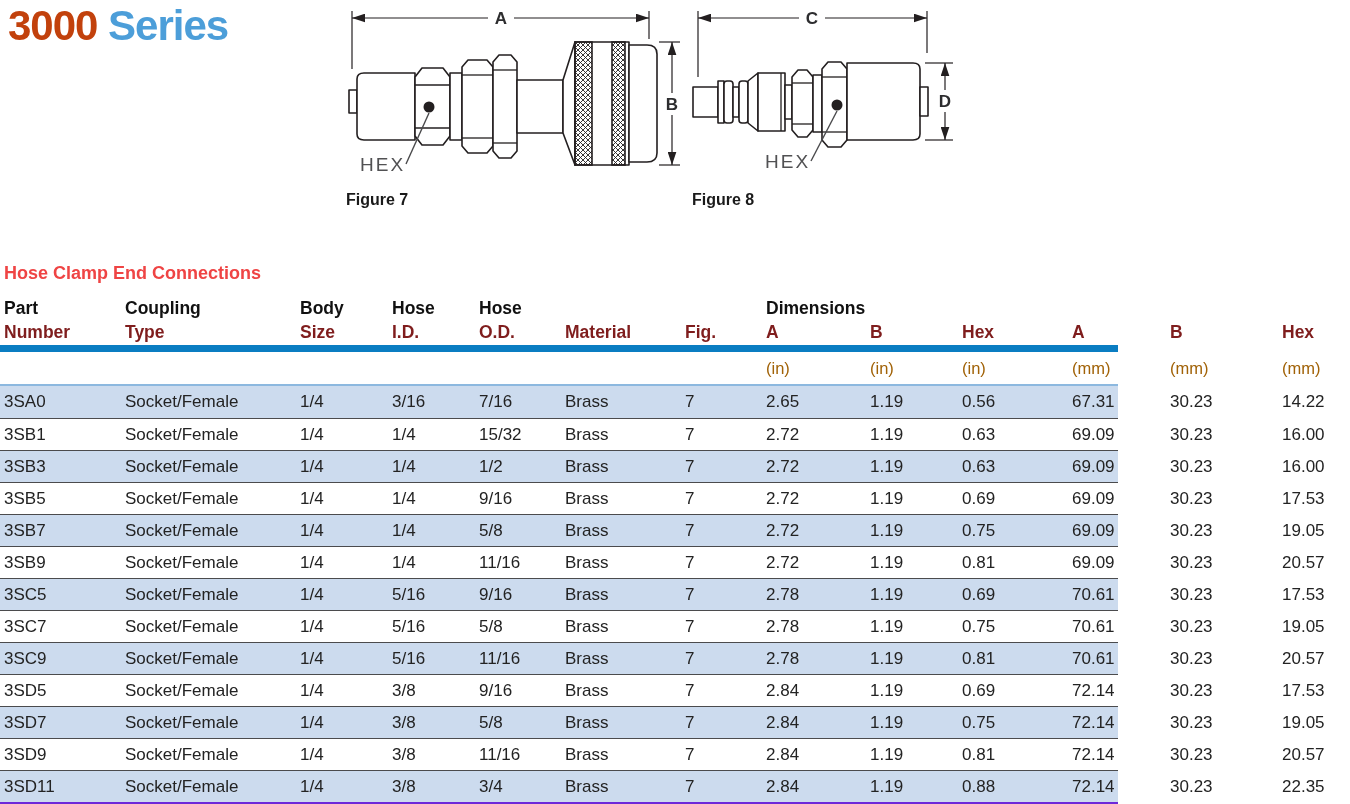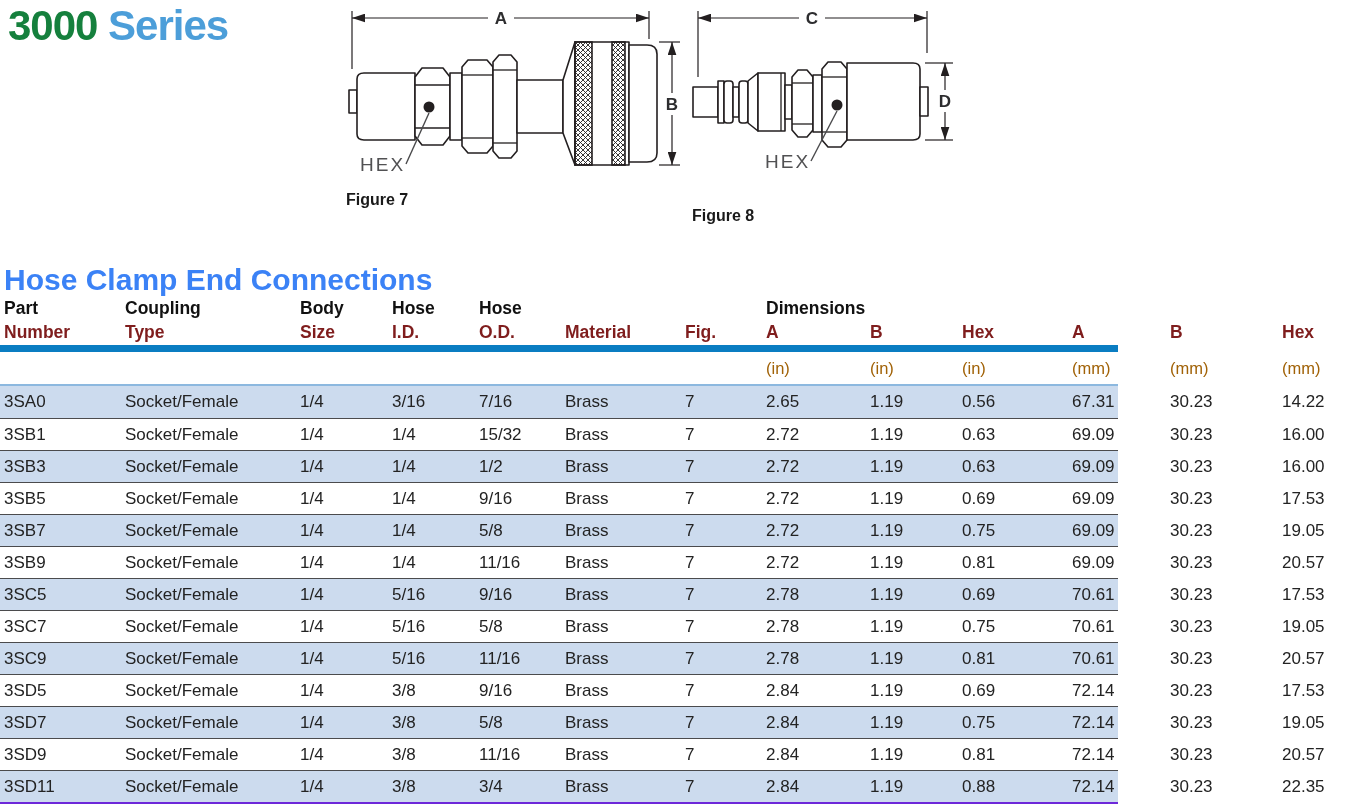--- a/index.html
+++ b/index.html
@@ -1,33 +1,33 @@
 <!DOCTYPE html>
 <html><head>
 <meta charset="utf-8">
 <style>
   html,body{margin:0;padding:0;background:#fff;}
   #page{position:relative;width:1350px;height:804px;background:#fff;overflow:hidden;
         font-family:"Liberation Sans",sans-serif;color:#232323;}
 
   
   .title{position:absolute;left:8px;top:2px;font-size:42px;font-weight:bold;letter-spacing:-1px;}
-  .title .num{color:#15803d;}
+  .title .num{color:#c2410c;}
   .title .word{color:#4c9ed9;font-weight:bold;}
 
   
   .fig-svg{position:absolute;top:5px;}
   #fig7{left:338px;}
   #fig8{left:685px;}
   .fig-caption{position:absolute;top:191px;font-size:16px;font-weight:bold;color:#1a1a1a;}
   #cap7{left:346px;}
-  #cap8{left:692px;margin-top:16px;}
+  #cap8{left:692px;}
 
   
-  .section-title{position:absolute;left:4px;top:263px;font-size:30px;font-weight:bold;color:#3b82f6;}
+  .section-title{position:absolute;left:4px;top:263px;font-size:18px;font-weight:bold;color:#ef4444;}
 
   
   .tbl{position:absolute;left:0;top:296px;width:1118px;}
   .grid{display:grid;grid-template-columns:125px 175px 92px 87px 86px 120px 81px 104px 92px 110px 98px 112px 68px;}
   .grid > div:first-child{padding-left:4px;}
   .hline{height:24px;line-height:24px;font-size:17.5px;font-weight:bold;color:#111;}
   .hline2{height:25px;line-height:25px;font-size:17.5px;font-weight:bold;color:#7f1d1d;}
   .bluebar{height:7px;background:#0a7dc2;}
   .units{height:32px;line-height:32px;font-size:16.5px;font-weight:normal;color:#a16207;}
   .rows{border-top:2px solid #8cb8df;border-bottom:2px solid #6d28d9;}

